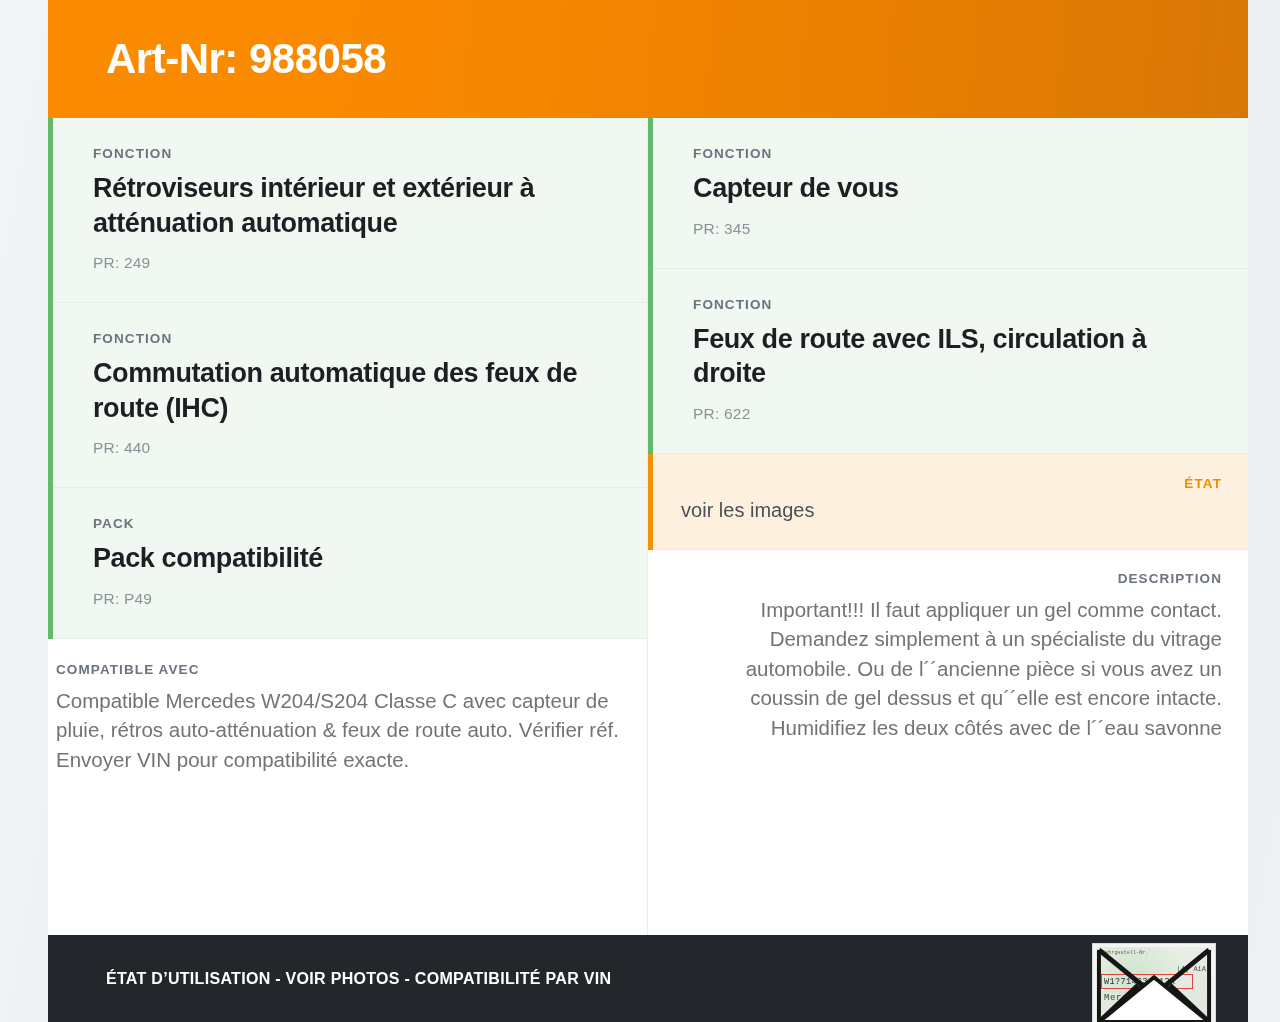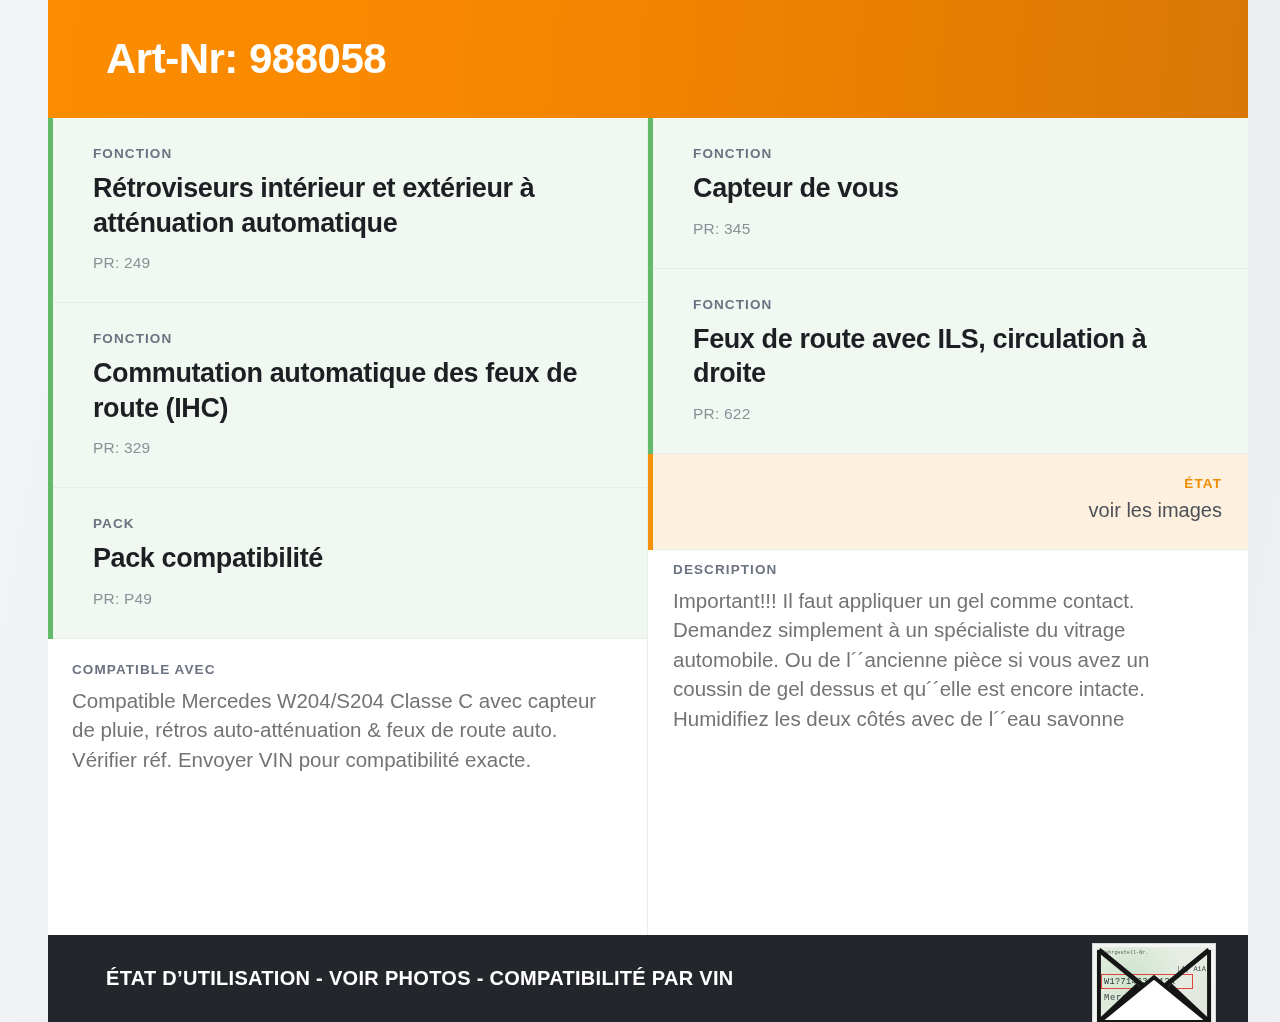--- a/index.html
+++ b/index.html
@@ -100,21 +100,20 @@
     font-size: 15.5px;
     color: #8b9198;
     letter-spacing: 0.2px;
   }
 
   
   .state-value {
     font-size: 20px;
     color: #4b5056;
     line-height: 1.3;
-    text-align: right;
   }
   .card.card-state { padding: 22px 26px 26px 33px; }
   .card.card-state .card-kicker { margin-bottom: 6px; text-align: right; }
 
   
   .block {
     background: #ffffff;
     padding: 24px 26px 26px 24px;
   }
   .block-kicker {
@@ -123,37 +122,37 @@
     letter-spacing: 1.1px;
     color: #6b7280;
     text-transform: uppercase;
     margin-bottom: 9px;
   }
   .block-text {
     font-size: 20.5px;
     line-height: 1.44;
     color: #737373;
   }
-  .col-right .block { padding-left: 25px; padding-top: 12px; }
-  .col-left  .block { padding-left: 24px; padding-top: 23px; }
+  .col-right .block { padding-left: 25px; padding-top: 21px; text-align: right; }
+  .col-left  .block { padding-left: 8px; padding-top: 23px; }
 
   .spacer { flex: 1 1 auto; background: #ffffff; }
 
   
   .footer {
     flex: 0 0 87px;
     background: #23262b;
     display: flex;
     align-items: center;
     padding: 0 40px 0 58px;
     position: relative;
   }
   .footer-text {
     color: #ffffff;
-    font-size: 20px;
+    font-size: 16px;
     font-weight: 700;
     letter-spacing: 0.3px;
   }
 
   
   .vin-badge {
     position: absolute;
     right: 32px;
     top: 8px;
     width: 124px;
@@ -227,21 +226,21 @@
 
       <div class="card">
         <div class="card-kicker">FONCTION</div>
         <div class="card-title">Rétroviseurs intérieur et extérieur à atténuation automatique</div>
         <div class="card-pr">PR: 249</div>
       </div>
 
       <div class="card">
         <div class="card-kicker">FONCTION</div>
         <div class="card-title">Commutation automatique des feux de route (IHC)</div>
-        <div class="card-pr">PR: 329</div>
+        <div class="card-pr">PR: 440</div>
       </div>
 
       <div class="card">
         <div class="card-kicker">PACK</div>
         <div class="card-title">Pack compatibilité</div>
         <div class="card-pr">PR: P49</div>
       </div>
 
       <div class="block">
         <div class="block-kicker">COMPATIBLE AVEC</div>

